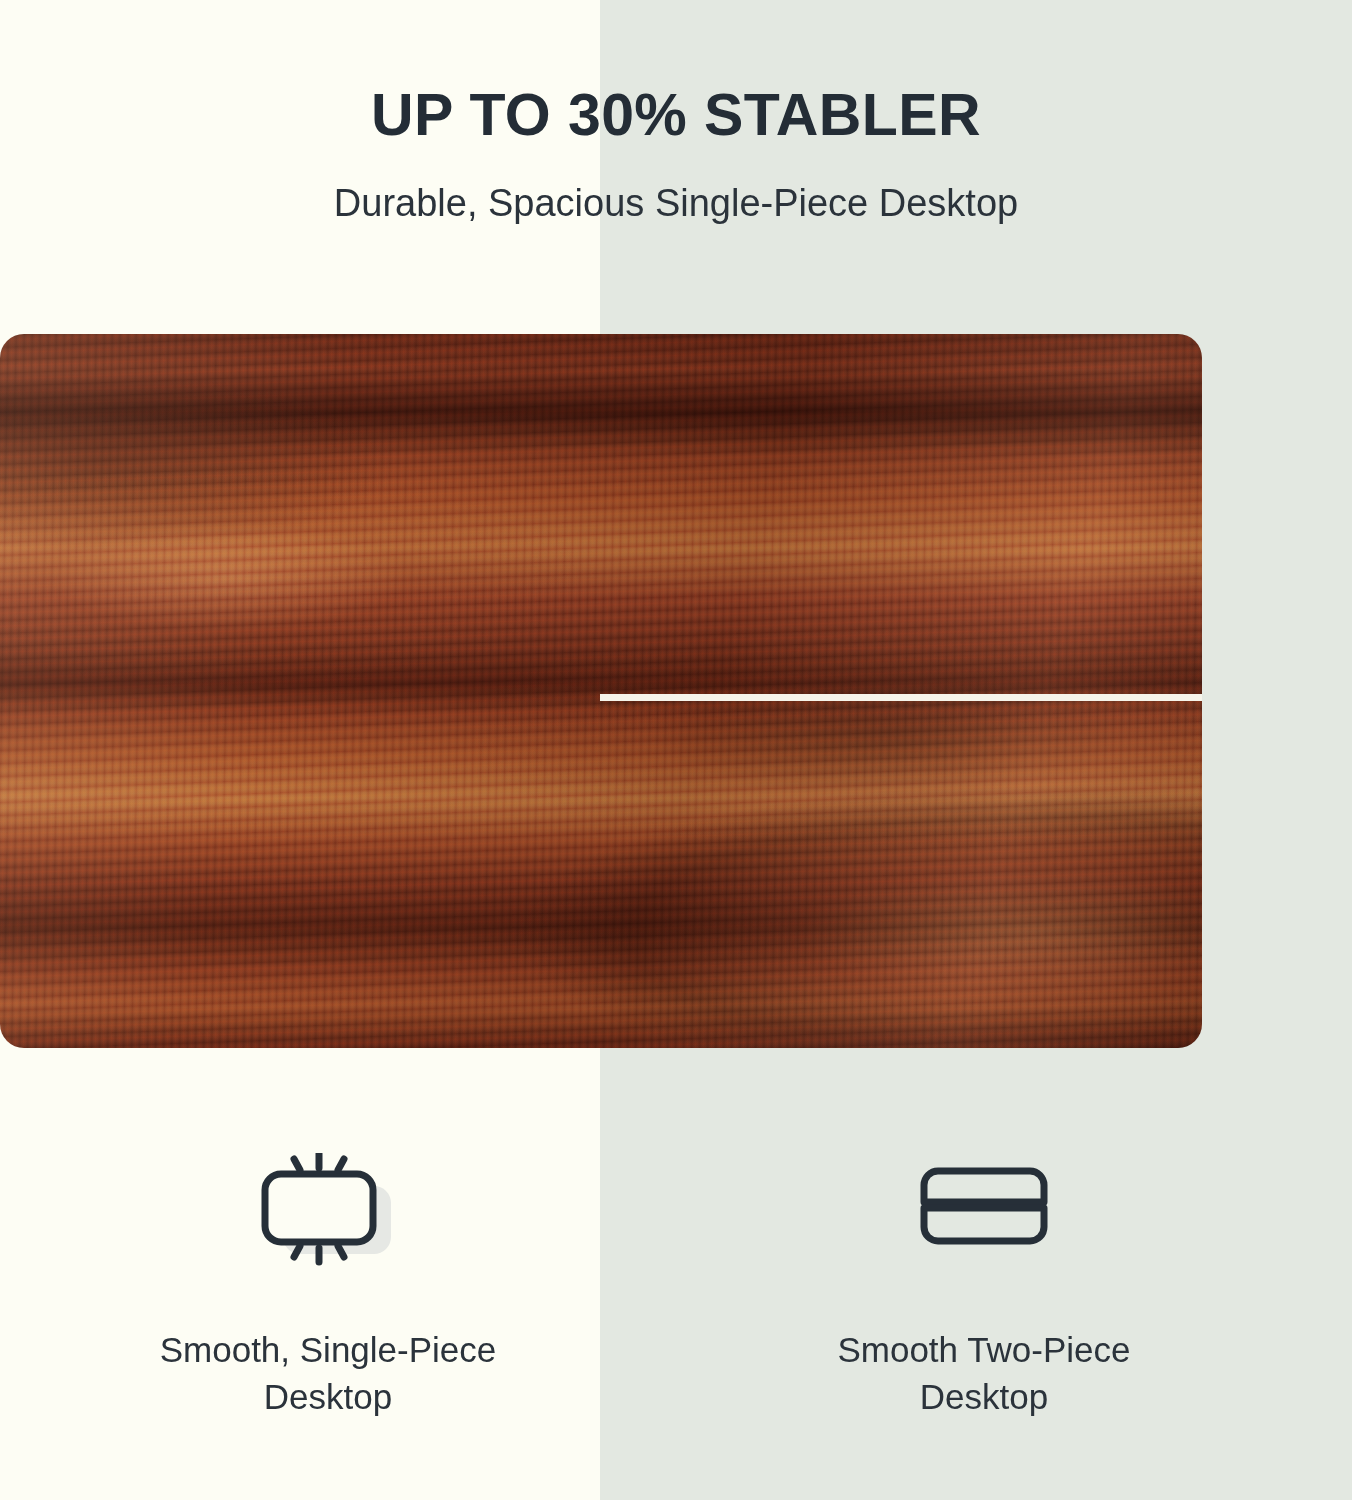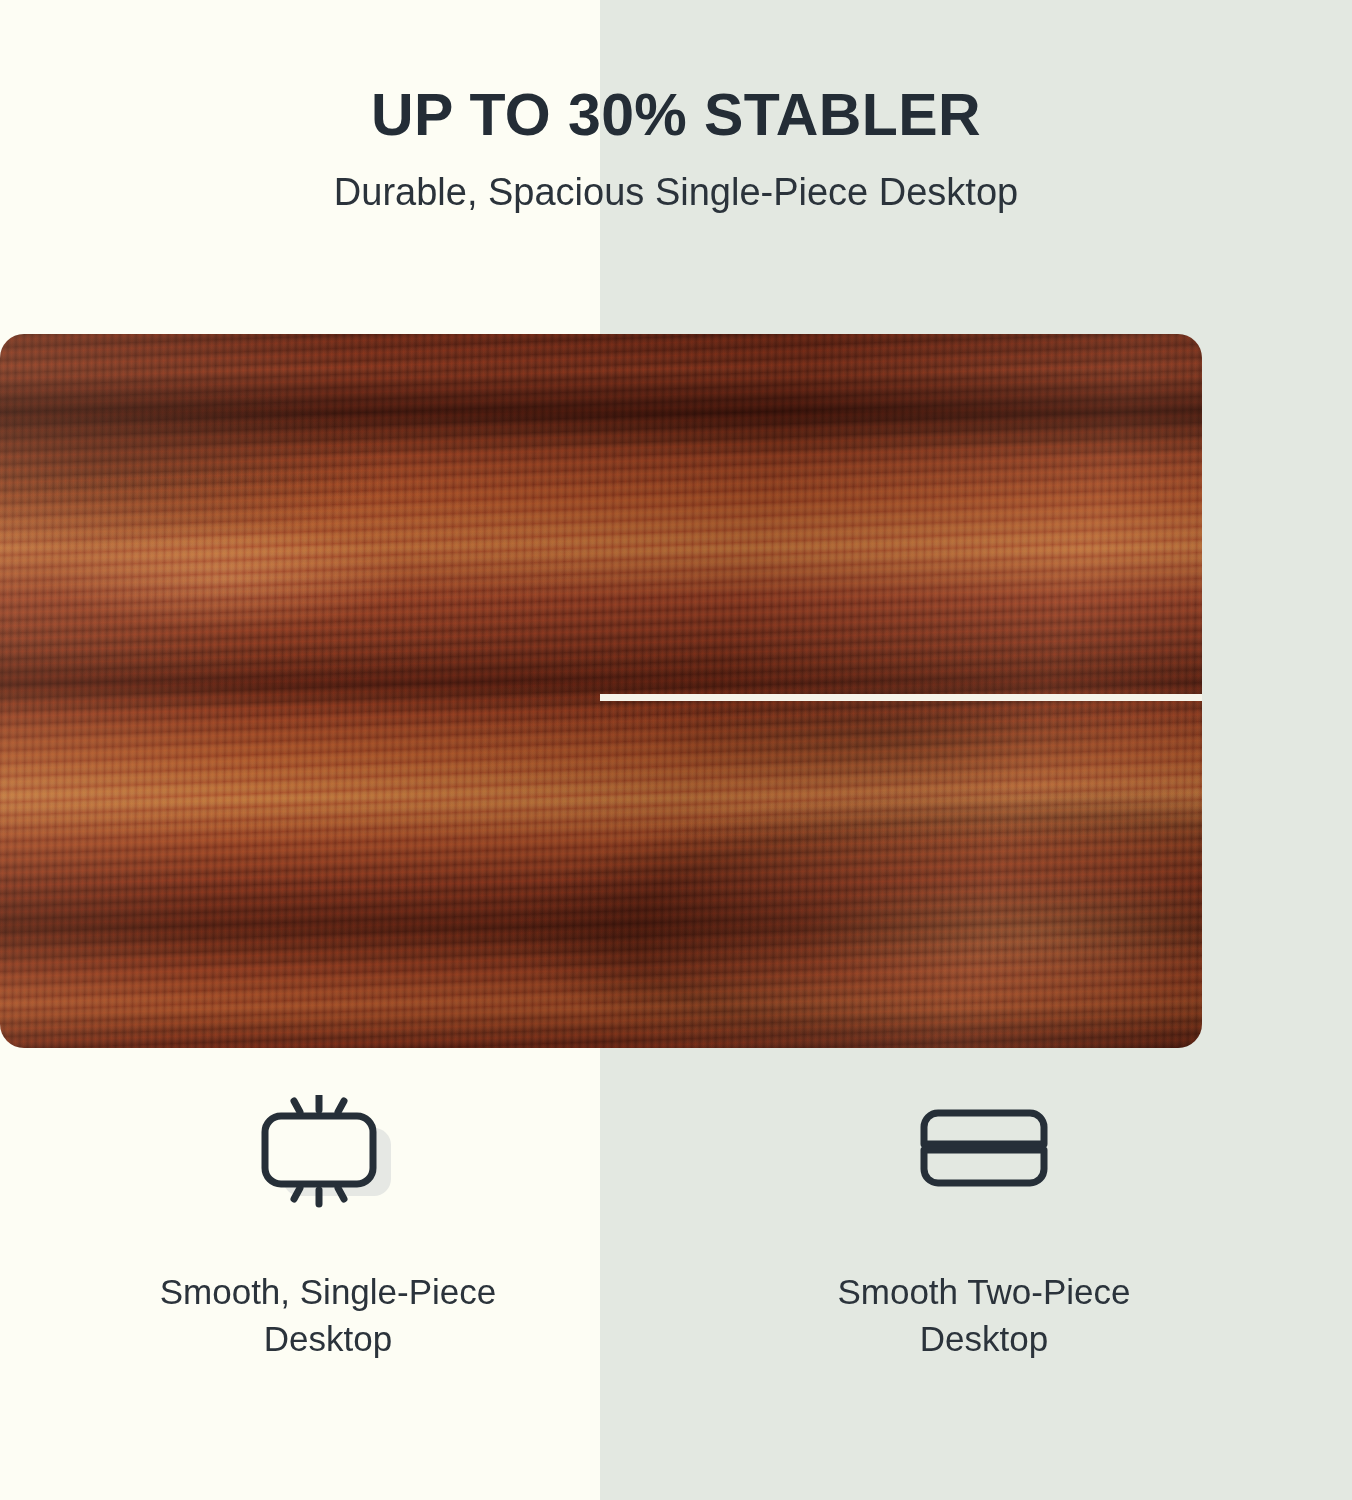--- a/index.html
+++ b/index.html
@@ -45,21 +45,21 @@
     margin: 0;
     padding-top: 86px;
     font-size: 59px;
     font-weight: bold;
     letter-spacing: 0.4px;
     color: #242d36;
     line-height: 1.0;
     white-space: nowrap;
   }
   .subtitle {
-    margin: 0;
+    margin: 11px;
     padding-top: 27px;
     font-size: 38px;
     font-weight: normal;
     color: #2b333b;
     line-height: 1.1;
     white-space: nowrap;
   }
 
   
   .desk-wrap {
@@ -156,20 +156,21 @@
 
   
   .compare {
     position: absolute;
     left: 0;
     top: 1090px;
     width: 1312px;
     height: 330px;
     z-index: 5;
     display: flex;
+    align-items: flex-end;
   }
   .compare-col {
     width: 676px;
     display: flex;
     flex-direction: column;
     align-items: center;
   }
   .icon-slot {
     height: 160px;
     display: flex;

